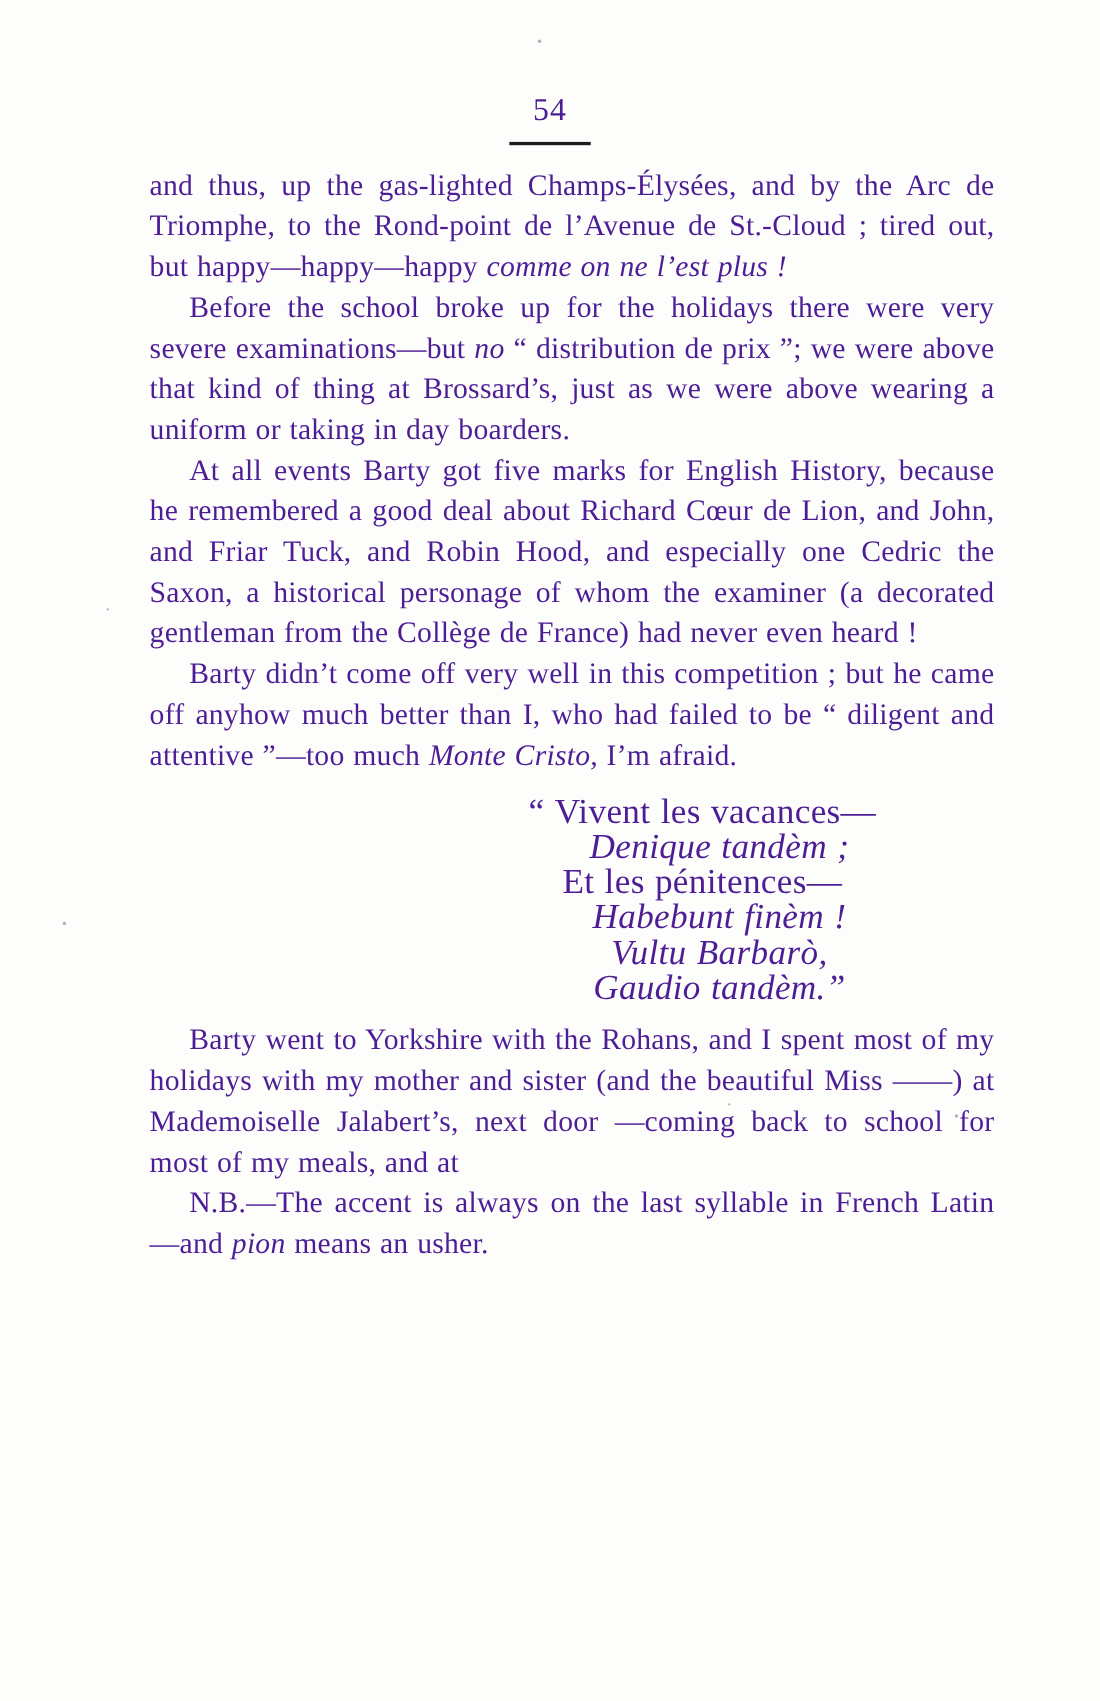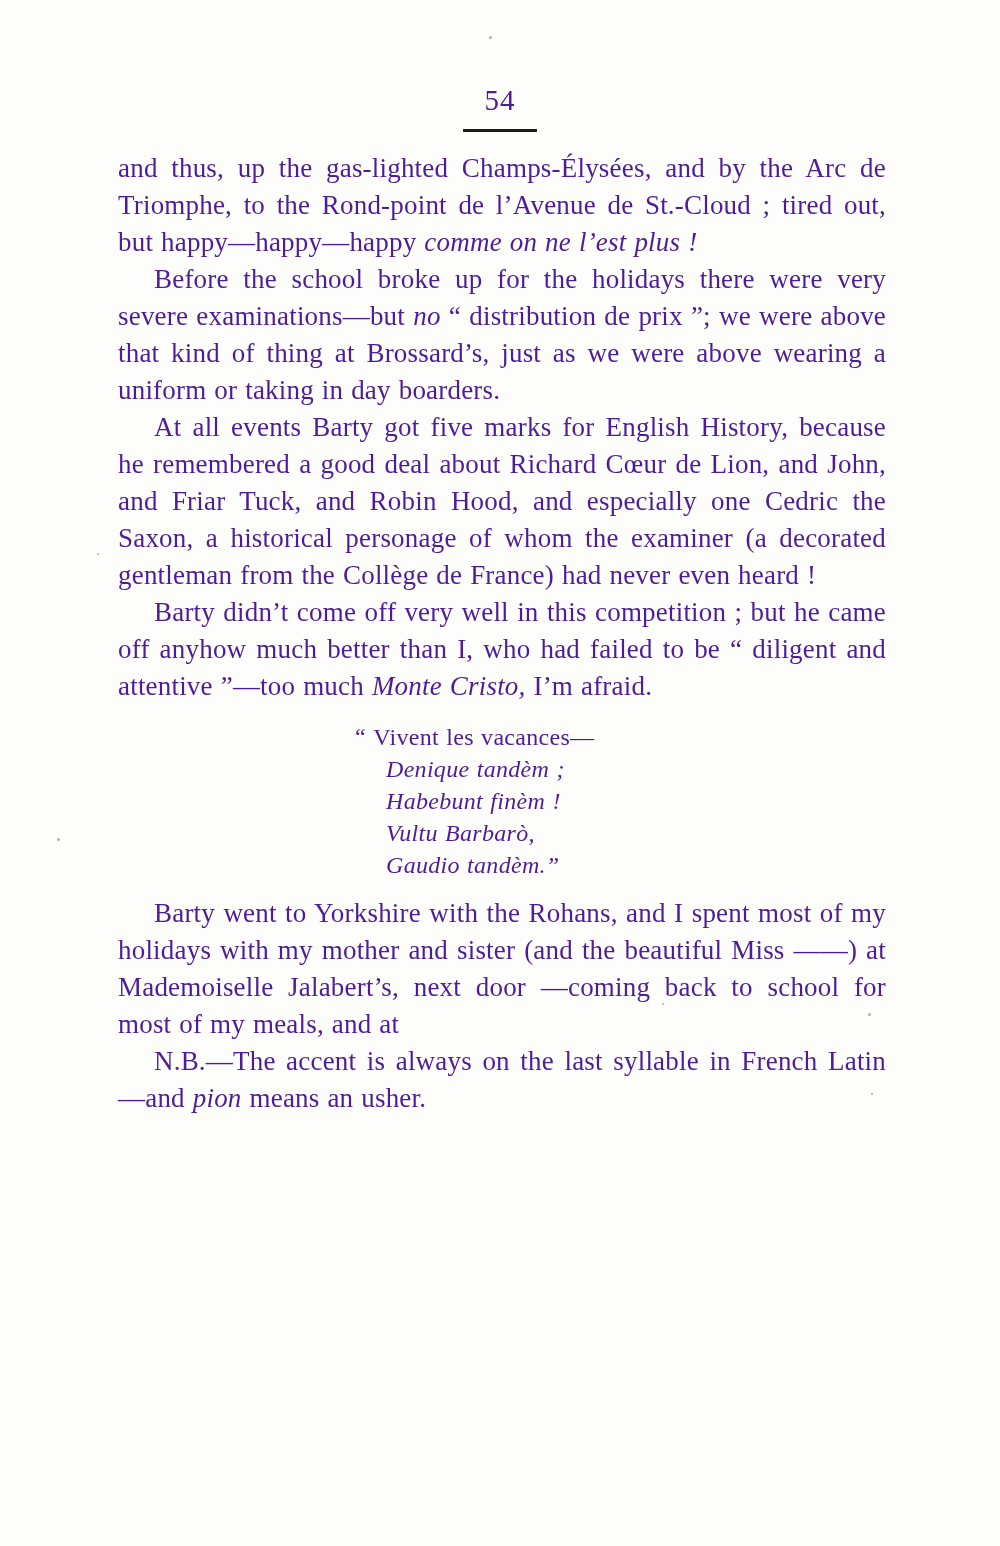--- a/index.html
+++ b/index.html
@@ -23,21 +23,21 @@
     letter-spacing: 1px;
   }
   .rule {
     width: 74px;
     height: 3px;
     background: #1c1c1c;
     margin: 12px auto 0 auto;
   }
   .text-block {
     position: absolute;
-    left: 118px;
+    left: 136px;
     top: 150px;
     width: 768px;
     font-size: 27px;
     line-height: 37px;
     text-align: justify;
     letter-spacing: 0.2px;
     word-spacing: 1px;
   }
   .text-block p {
     margin: 0;
@@ -47,23 +47,23 @@
     text-indent: 0;
   }
   .text-block p.heading {
     margin-top: 26px;
   }
   .it {
     font-style: italic;
   }
   .verse {
     margin: 16px 0 14px 237px;
-    font-size: 24px;
+    font-size: 32px;
     line-height: 32px;
-    text-align: left;
+    text-align: center;
     letter-spacing: 0.3px;
   }
   .vline { white-space: nowrap; }
   .vit {
     padding-left: 31px;
     font-style: italic;
   }
   .speck {
     position: absolute;
     background: #6e6e6e;
@@ -86,20 +86,21 @@
     <p><span>Before the school broke up for the holidays there were very severe examinations—but </span><span class="it">no</span><span> “&nbsp;distribution de prix&nbsp;”; we were above that kind of thing at Brossard’s, just as we were above wearing a uniform or taking in day boarders.</span></p>
 
     <p><span>At all events Barty got five marks for English History, because he remembered a good deal about Richard Cœur de Lion, and John, and Friar Tuck, and Robin Hood, and especially one Cedric the Saxon, a historical personage of whom the examiner (a decorated gentleman from the Collège de France) had never even heard&nbsp;!</span></p>
 
     <p><span>Barty didn’t come off very well in this competition&nbsp;; but he came off anyhow much better than I, who had failed to be “&nbsp;diligent and attentive&nbsp;”—too much </span><span class="it">Monte Cristo,</span><span> I’m afraid.</span></p>
 
 
     <div class="verse">
       <div class="vline">“&nbsp;Vivent les vacances—</div>
       <div class="vline vit">Denique tandèm&nbsp;;</div>
+      <div class="vline">Et les pénitences—</div>
       <div class="vline vit">Habebunt finèm&nbsp;!</div>
       <div class="vline vit">Vultu Barbarò,</div>
       <div class="vline vit">Gaudio tandèm.”</div>
     </div>
 
     <p><span>Barty went to Yorkshire with the Rohans, and I spent most of my holidays with my mother and sister (and the beautiful Miss&nbsp;——) at Mademoiselle Jalabert’s, next door —coming back to school for most of my meals, and at</span></p>
 
     <p><span>N.B.—The accent is always on the last syllable in French Latin—and </span><span class="it">pion</span><span> means an usher.</span></p>
 
   </div>

